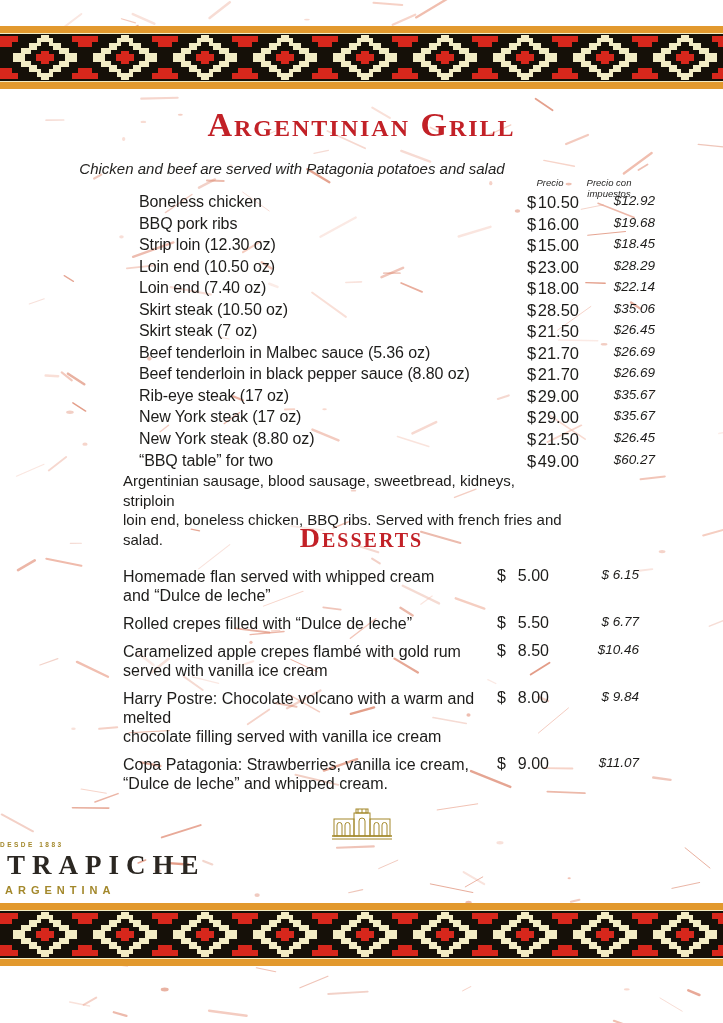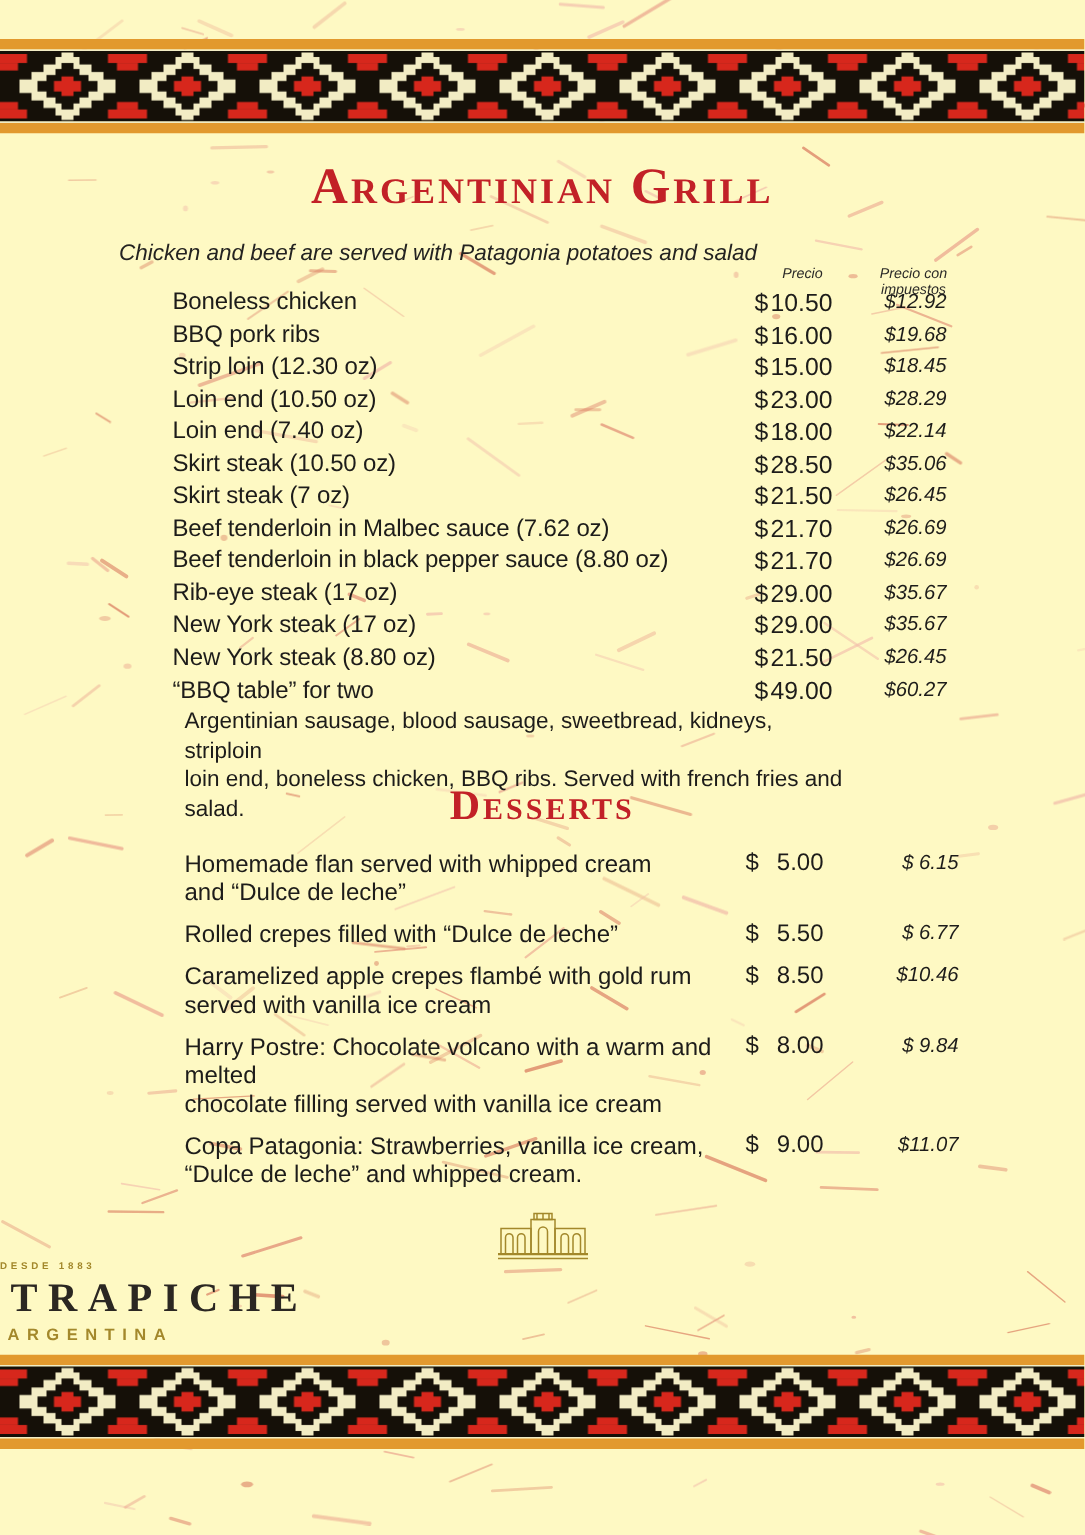--- a/index.html
+++ b/index.html
@@ -1,18 +1,18 @@
 <!DOCTYPE html>
 <html style="--accent-red: #c22127; --brand-gold: #a3882b;"><head>
 <meta charset="utf-8">
 <style>
   html,body{margin:0;padding:0;background:#d8d2cc;}
   .page{
     position:relative;width:723px;height:1023px;margin:0 auto;
-    background:#fef9c3;overflow:hidden;
+    background:#ffffff;overflow:hidden;
     font-family:"Liberation Sans",sans-serif;color:#1d1c1a;
   }
   .fibers{position:absolute;left:0;top:0;pointer-events:none;}
   .border-band{position:absolute;left:0;width:723px;height:63px;display:block;}
   .border-top{top:26px;}
   .border-bottom{top:903px;}
 
   .section-title{
     position:absolute;left:0;width:723px;text-align:center;
     font-family:"Liberation Serif",serif;font-weight:700;
@@ -23,24 +23,24 @@
   .desserts-title{top:524px;font-size:28px;text-align:center;}
 
   .subtitle{
     position:absolute;left:0;top:160px;width:584px;text-align:center;
     font-style:italic;font-size:15px;color:#242321;
   }
   .col-header{
     position:absolute;top:177px;font-style:italic;font-size:9.5px;
     color:#2a2927;text-align:center;
   }
-  .col-header.precio{left:504px;width:62px;}
+  .col-header.precio{left:519px;width:62px;}
   .col-header.impuestos{left:566px;width:86px;}
 
-  .grill-rows{position:absolute;left:115px;top:193px;width:516px;}
+  .grill-rows{position:absolute;left:139px;top:193px;width:516px;}
   .grow{display:flex;align-items:flex-start;height:21.55px;}
   .iname{flex:1;font-size:16px;letter-spacing:-0.1px;white-space:nowrap;}
   .p1{width:52px;display:flex;justify-content:space-between;font-size:16.5px;}
   .p2{width:76px;text-align:right;font-style:italic;font-size:13.5px;}
 
   .bbq-note{
     position:absolute;left:123px;top:471px;width:440px;
     font-size:15px;line-height:19.5px;color:#1d1c1a;
   }
 
@@ -373,21 +373,21 @@
       </div>
       <div class="grow">
         <span class="iname">Skirt steak (7 oz)</span>
         <span class="p1">
           <span>$</span>
           <span>21.50</span>
         </span>
         <span class="p2">$26.45</span>
       </div>
       <div class="grow">
-        <span class="iname">Beef tenderloin in Malbec sauce (7.62 oz)</span>
+        <span class="iname">Beef tenderloin in Malbec sauce (5.36 oz)</span>
         <span class="p1">
           <span>$</span>
           <span>21.70</span>
         </span>
         <span class="p2">$26.69</span>
       </div>
       <div class="grow">
         <span class="iname">Beef tenderloin in black pepper sauce (8.80 oz)</span>
         <span class="p1">
           <span>$</span>

